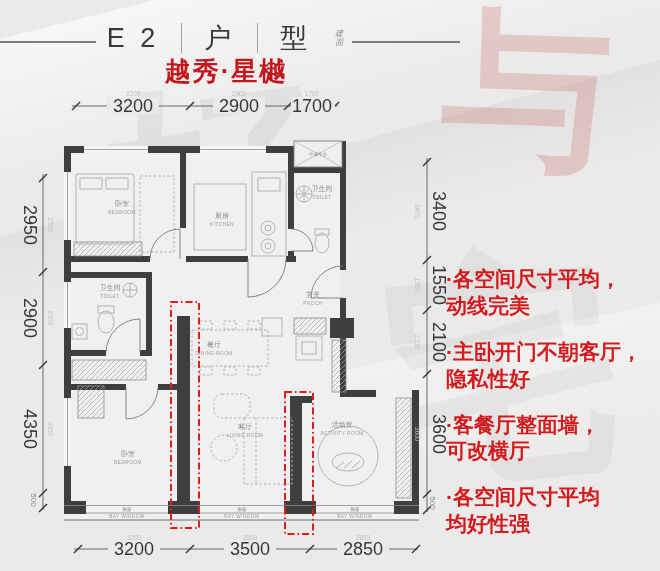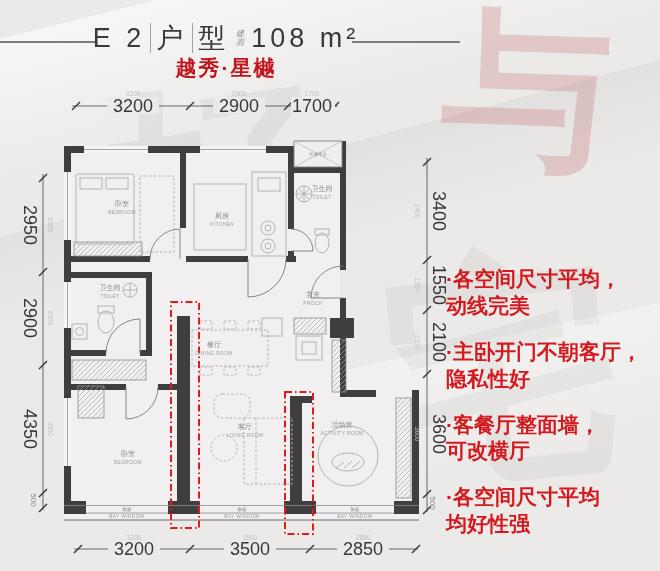--- a/index.html
+++ b/index.html
@@ -21,32 +21,32 @@
   .wm{position:absolute; font-weight:bold; pointer-events:none; line-height:1;}
   .wm-red{left:442px; top:6px; font-size:170px; color:rgba(193,95,95,.26); transform:rotate(2deg);}
   .wm-g1{left:110px; top:70px; font-size:220px; color:rgba(115,113,114,.09); transform:rotate(-9deg);}
   .wm-g2{left:380px; top:250px; font-size:240px; color:rgba(115,113,114,.08); transform:rotate(-6deg);}
 
   .h-line{position:absolute; top:41px; height:2px; background:#7e7c7d;}
   .h-line.l{left:0; width:96px;}
   .h-line.r{left:352px; width:108px;}
   .title-row{
     position:absolute; left:92px; top:20px; width:268px;
-    display:flex; align-items:center; justify-content:center; gap:5px;
+    display:flex; align-items:center; justify-content:center; gap:22px;
     color:#3a383a;
   }
   .t-big{font-size:27px; letter-spacing:4px; white-space:nowrap;}
   .vdiv{width:1px; height:30px; background:#a3a1a2;}
   .area-label{
     font-size:8px; color:#8b898a; width:9px; line-height:9px;
     word-break:break-all; margin:0 1px 0 2px;font-style:italic;
   }
   .subtitle{
     position:absolute; left:92px; top:54px; width:268px; text-align:center;
-    font-size:21px; font-weight:bold; color:#c3161c; letter-spacing:2px;
+    font-size:26px; font-weight:bold; color:#c3161c; letter-spacing:2px;
   }
 
   .notes{
     position:absolute; left:446px; top:266px; width:212px;
     color:#d31a1e; font-weight:bold; font-size:21px; line-height:1.28;
   }
   .note{margin-bottom:19px;}
 
   svg.plan{position:absolute; left:0; top:0;}
   svg.plan text{font-family:"Liberation Sans", sans-serif;}
@@ -81,21 +81,20 @@
 
   <div class="h-line l"></div>
   <div class="h-line r"></div>
   <div class="title-row">
     <span class="t-big">E 2</span>
     <span class="vdiv"></span>
     <span class="t-big">户</span>
     <span class="vdiv"></span>
     <span class="t-big">型</span>
     <span class="area-label">建面</span>
-    <span class="t-big">108 m²</span>
   </div>
   <div class="subtitle">越秀·星樾</div>
 
   <div class="notes">
     <div class="note">
       <div>·各空间尺寸平均，</div>
       <div>动线完美</div>
     </div>
     <div class="note">
       <div>·主卧开门不朝客厅，</div>

